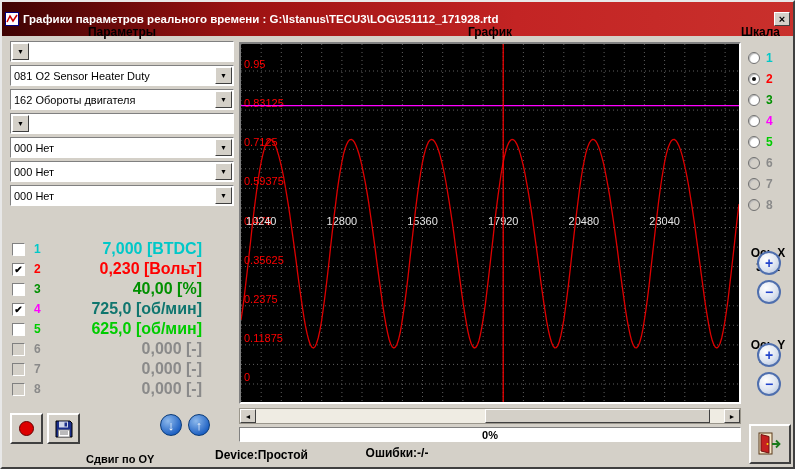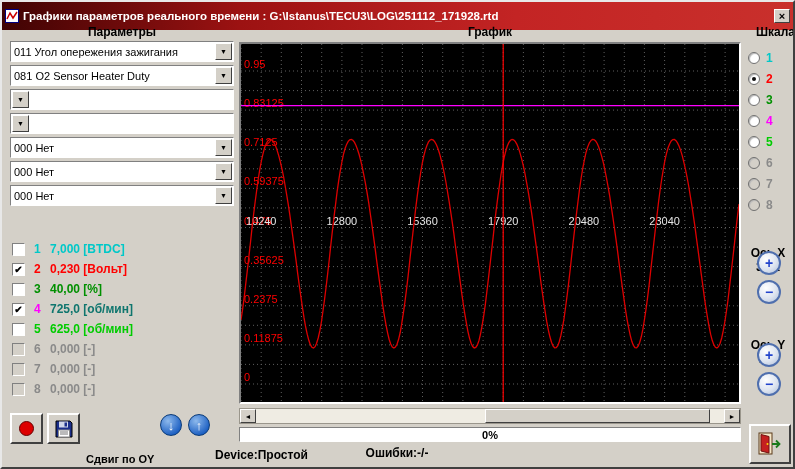--- a/index.html
+++ b/index.html
@@ -7,38 +7,38 @@
   body { font-family:"Liberation Sans", sans-serif; }
 
   .window {
     position:relative; width:795px; height:469px;
     background:#D4D0C8; overflow:hidden;
     border:2px solid; border-color:#e8e8e8 #404040 #404040 #e8e8e8;
   }
 
   
   .titlebar {
-    position:absolute; left:0; top:0; right:0; height:28px;
+    position:absolute; left:0; top:0; right:0; height:34px;
     background:linear-gradient(to right,#3f0303,#9c1212 30%,#c32424 65%,#c9302c);
     display:flex; align-items:center; gap:4px; padding:0 3px;
   }
   .app-icon { width:14px; height:14px; flex:0 0 auto; }
   .title-text { flex:1; color:#fff; font-size:11.5px; font-weight:bold; white-space:nowrap; overflow:hidden; }
   .close-btn {
     width:16px; height:14px; background:#D4D0C8; color:#000;
     border:1px solid; border-color:#fff #404040 #404040 #fff;
     font-size:11px; line-height:10px; font-weight:bold;
     display:flex; align-items:center; justify-content:center; padding:0;
   }
 
   
   .hdr { position:absolute; font-size:12px; font-weight:bold; color:#000; }
   .hdr-params { left:8px;  top:23px; width:224px; text-align:center; }
   .hdr-graph  { left:237px; top:23px; width:502px; text-align:center; }
-  .hdr-scale  { left:739px; top:23px; width:54px;  text-align:right; }
+  .hdr-scale  { left:739px; top:23px; width:54px;  text-align:left; }
 
   
   .select-list { position:absolute; left:8px; top:39px; width:224px; }
   .combo {
     height:21px; margin-bottom:3px; background:#fff;
     border:1px solid; border-color:#808080 #fff #fff #808080;
     display:flex; align-items:stretch;
   }
   .combo-text { flex:1; font-size:11px; padding:4px 1px 0 3px; white-space:nowrap; overflow:hidden; color:#000; }
   .combo-arrow {
@@ -50,21 +50,21 @@
   
   .channel-list { position:absolute; left:10px; top:237px; width:220px; }
   .ch-row { display:flex; align-items:center; height:20px; }
   .checkbox {
     width:13px; height:13px; background:#fff; color:#000;
     border:1px solid; border-color:#808080 #fff #fff #808080;
     font-size:10px; line-height:11px; text-align:center; font-weight:bold; flex:0 0 auto;
   }
   .ch-row.disabled .checkbox { background:#D4D0C8; }
   .ch-num { font-size:12px; font-weight:bold; width:16px; margin-left:9px; }
-  .ch-val { flex:1; text-align:left; padding-right:30px; font-size:12px; font-weight:bold; white-space:nowrap; }
+  .ch-val { flex:1; text-align:right; padding-right:30px; font-size:16px; font-weight:bold; white-space:nowrap; }
 
   
   .plot-frame {
     position:absolute; left:237px; top:40px; width:502px; height:362px;
     background:#000; border:2px solid; border-color:#808080 #fff #fff #808080;
   }
   #plot-svg { display:block; }
   #plot-svg text { font-family:"Liberation Sans", sans-serif; }
 
   
@@ -162,31 +162,31 @@
         <span>×</span>
       </button>
   </div>
 
   <div class="hdr hdr-params">Параметры</div>
   <div class="hdr hdr-graph">График</div>
   <div class="hdr hdr-scale">Шкала</div>
 
   <div class="select-list">
   <div class="combo">
-    <span class="combo-text">011 Угол опережения зажигания</span>
     <span class="combo-arrow">▼</span>
   </div>
 
 
   <div class="combo">
     <span class="combo-text">081 O2 Sensor Heater Duty</span>
     <span class="combo-arrow">▼</span>
   </div>
 
   <div class="combo">
+    <span class="combo-text">162 Обороты двигателя</span>
     <span class="combo-arrow">▼</span>
   </div>
 
   <div class="combo">
     <span class="combo-arrow">▼</span>
   </div>
 
   <div class="combo">
     <span class="combo-text">000 Нет</span>
     <span class="combo-arrow">▼</span>

